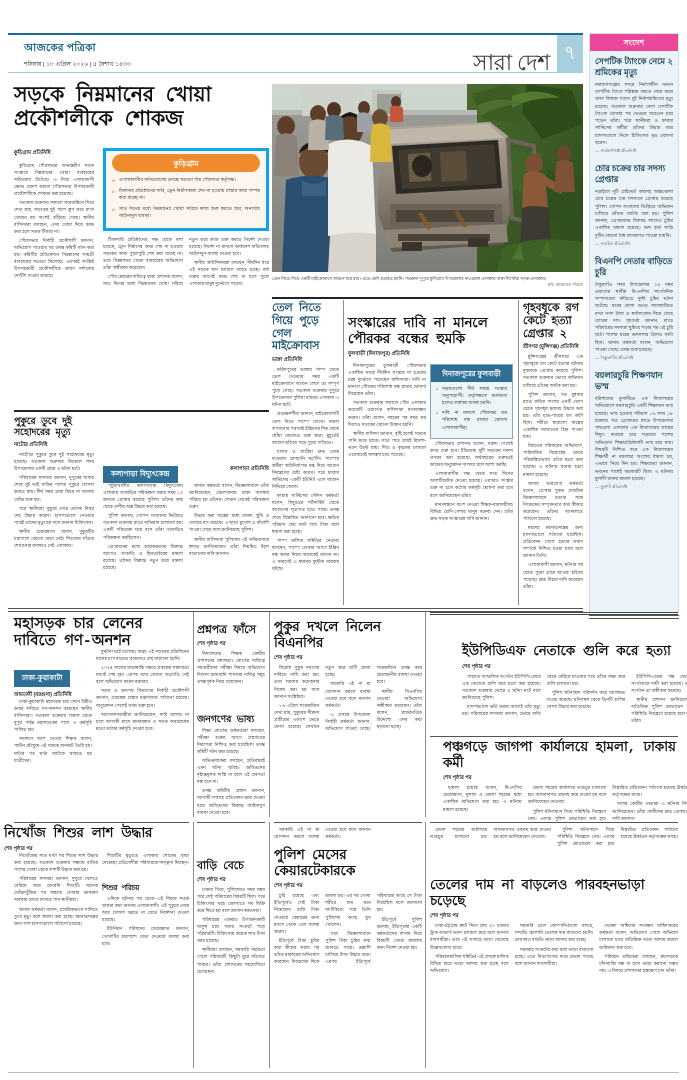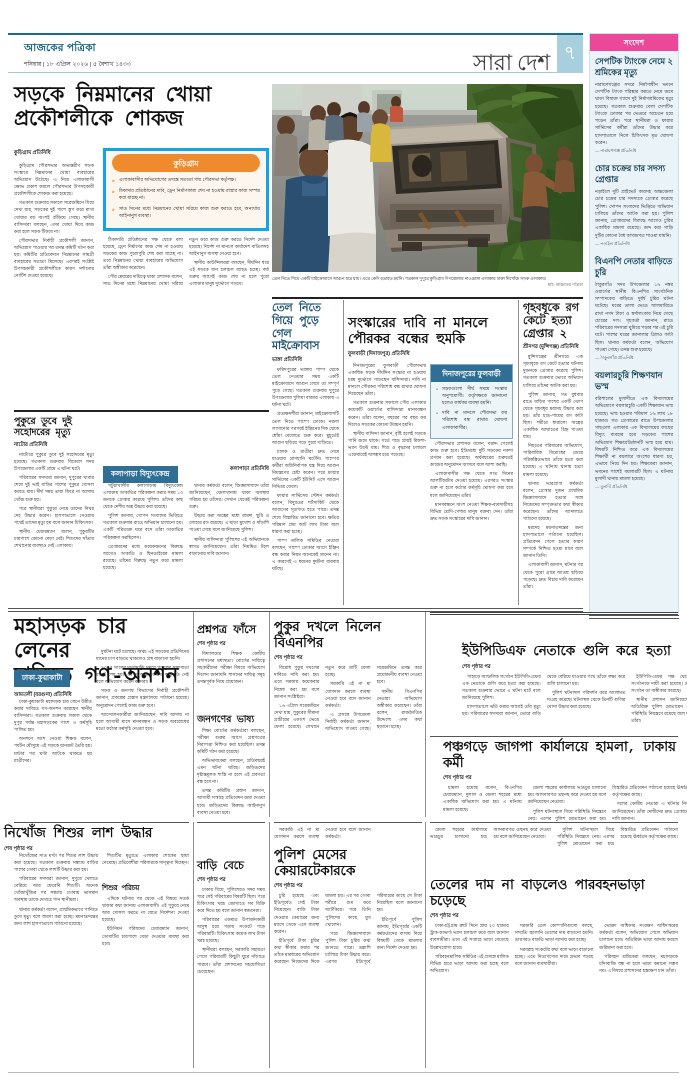--- a/index.html
+++ b/index.html
@@ -52,21 +52,21 @@
 
   
   .rule-thick { border-top:2px solid #222; }
   .rule-thin { border-top:1px solid #555; }
 
   .hl {
     font-family:Liberation Mono, monospace; font-weight:bold;
     color:#111; line-height:1.16; letter-spacing:-.2px;
   }
   .hl-xl { font-size:20.5px; }
-  .hl-lg { font-size:21px; }
+  .hl-lg { font-size:15px; }
   .hl-md { font-size:13.5px; }
   .hl-sm { font-size:11px; }
   .hl-xs { font-size:9.5px; }
 
   .byline {
     font-family:"Liberation Sans", sans-serif; font-weight:bold;
     font-size:5.2px; color:#222; margin:3px 0 2px 0;
   }
   .body-txt { font-size:4.55px; line-height:1.56; text-align:justify; color:#262626; }
   .body-txt p { margin-bottom:2px; text-indent:5px; }

